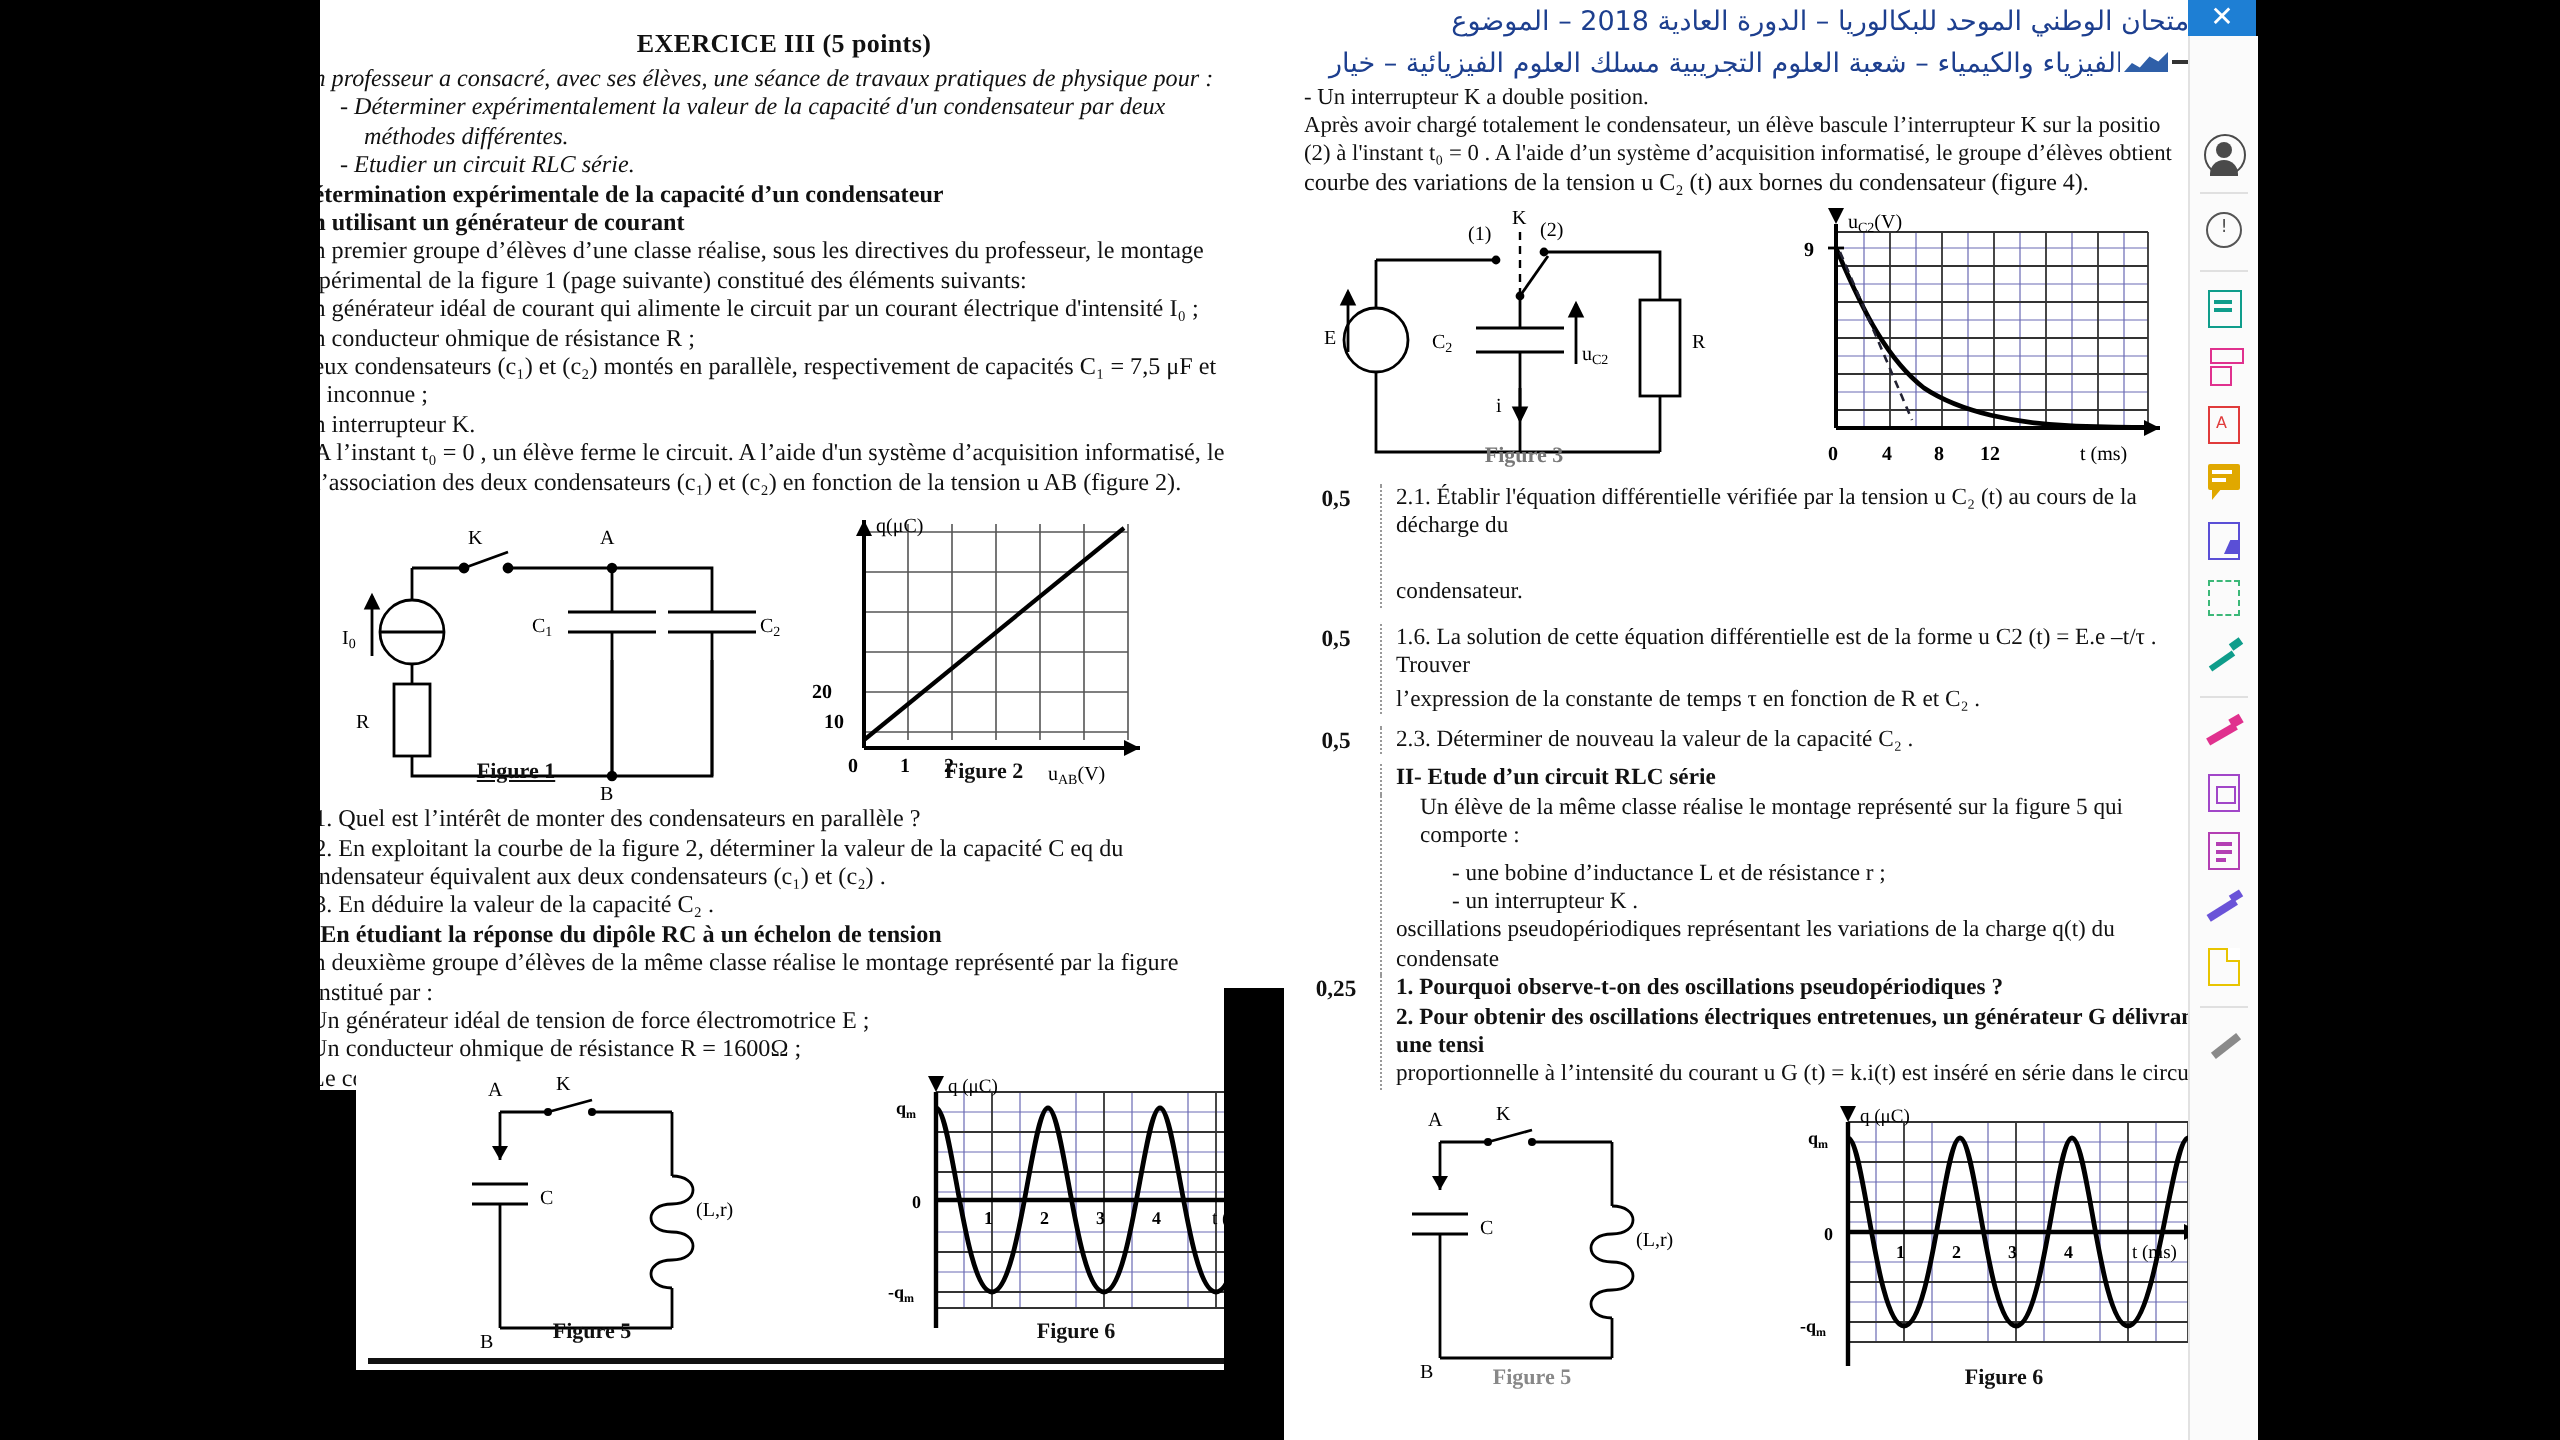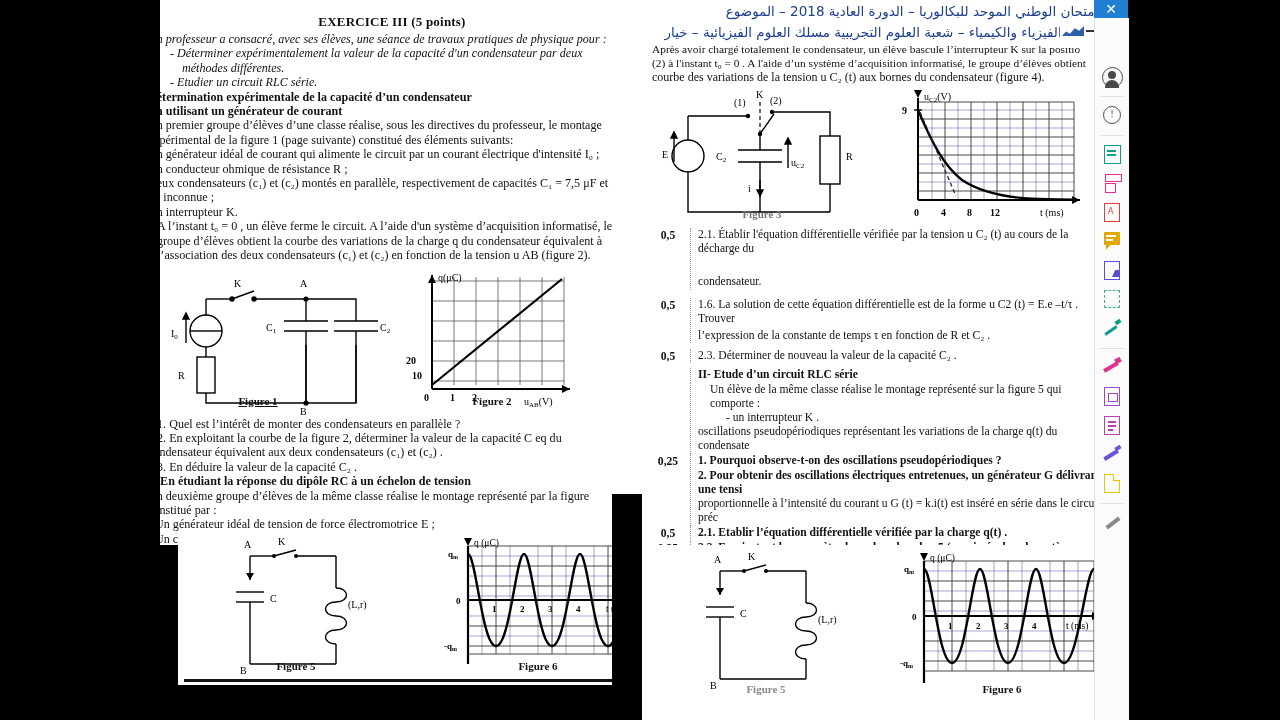--- a/index.html
+++ b/index.html
@@ -74,21 +74,20 @@
       <div class="ln">expérimental de la figure 1 (page suivante) constitué des éléments suivants:</div>
 
       <div class="ln">Un générateur idéal de courant qui alimente le circuit par un courant électrique d'intensité I₀ ;</div>
       <div class="ln">Un conducteur ohmique de résistance  R ;</div>
       <div class="ln">Deux condensateurs (c₁) et (c₂) montés en parallèle, respectivement de capacités  C₁ = 7,5 μF  et</div>
       <div class="ln">C₂  inconnue ;</div>
       <div class="ln">Un interrupteur K.</div>
 
       <div style="border-left:1px dotted #999;margin-left:4px;padding-left:4px;">
         <div class="ln">A l’instant  t₀ = 0 , un élève ferme le circuit.  A l’aide d'un système d’acquisition informatisé, le</div>
-        <div class="ln">groupe d’élèves obtient la courbe des variations de la charge q  du condensateur équivalent à</div>
         <div class="ln">l’association des deux condensateurs (c₁) et (c₂)  en fonction de la tension  u AB  (figure 2).</div>
       </div>
 
       <div style="position:relative;height:146px;margin-top:6px;">
 
         <svg width="230" height="146" viewBox="0 0 230 146" style="position:absolute;left:24px;top:0;">
           <g stroke="#000" stroke-width="1.4" fill="none">
             <path d="M40 30 L65 30"></path>
             <path d="M88 30 L140 30"></path>
             <path d="M66 30 L88 22"></path>
@@ -235,20 +234,21 @@
 
   <div id="hscroll" class="abs"></div>
   <div id="hbar" class="abs"></div>
 
   <div id="paneB" class="abs doc">
     <div class="inner">
       <div class="arab">الامتحان الوطني الموحد للبكالوريا – الدورة العادية 2018 – الموضوع</div>
       <div class="arab">– مادة: الفيزياء والكيمياء – شعبة العلوم التجريبية مسلك العلوم الفيزيائية – خيار</div>
 
       <div style="padding:0 4px;">
+        <div class="ln" style="font-size:11.4px;line-height:14px;">- Un interrupteur K a double position.</div>
         <div class="ln" style="font-size:11.4px;line-height:14px;">Après avoir chargé totalement le condensateur, un élève bascule l’interrupteur K sur la positio</div>
         <div class="ln" style="font-size:11.4px;line-height:14px;">(2) à l'instant  t₀ = 0 . A l'aide d’un système d’acquisition informatisé, le groupe d’élèves obtient</div>
         <div class="ln" style="font-size:12px;line-height:14px;">courbe des variations de la tension  u C₂ (t) aux bornes du condensateur (figure 4).</div>
       </div>
 
       <div style="position:relative;height:136px;margin-top:4px;">
         <svg width="215" height="135" viewBox="0 0 215 135" style="position:absolute;left:18px;top:0;">
           <g stroke="#000" stroke-width="1.4" fill="none">
             <path d="M28 28 L88 28"></path>
             <path d="M112 24 L170 24 L170 48"></path>
@@ -341,20 +341,21 @@
         </div>
 
         <div class="qrow" style="margin-top:4px;">
           <div class="qpt"></div>
           <div class="qtx b">II- Etude d’un circuit RLC série</div>
         </div>
         <div class="qrow">
           <div class="qpt"></div>
           <div class="qtx">
             <div style="padding-left:12px;">Un élève de la même classe réalise le montage représenté sur la figure 5 qui comporte :</div>
+            <div style="padding-left:28px;margin-top:5px;">- une bobine d’inductance  L et de résistance  r  ;</div>
             <div style="padding-left:28px;">- un interrupteur K .</div>
             <div>oscillations pseudopériodiques représentant les variations de la charge q(t)  du condensate</div>
           </div>
         </div>
 
         <div class="qrow">
           <div class="qpt">0,25</div>
           <div class="qtx b">1. Pourquoi observe-t-on des oscillations pseudopériodiques ?</div>
         </div>
         <div class="qrow">

